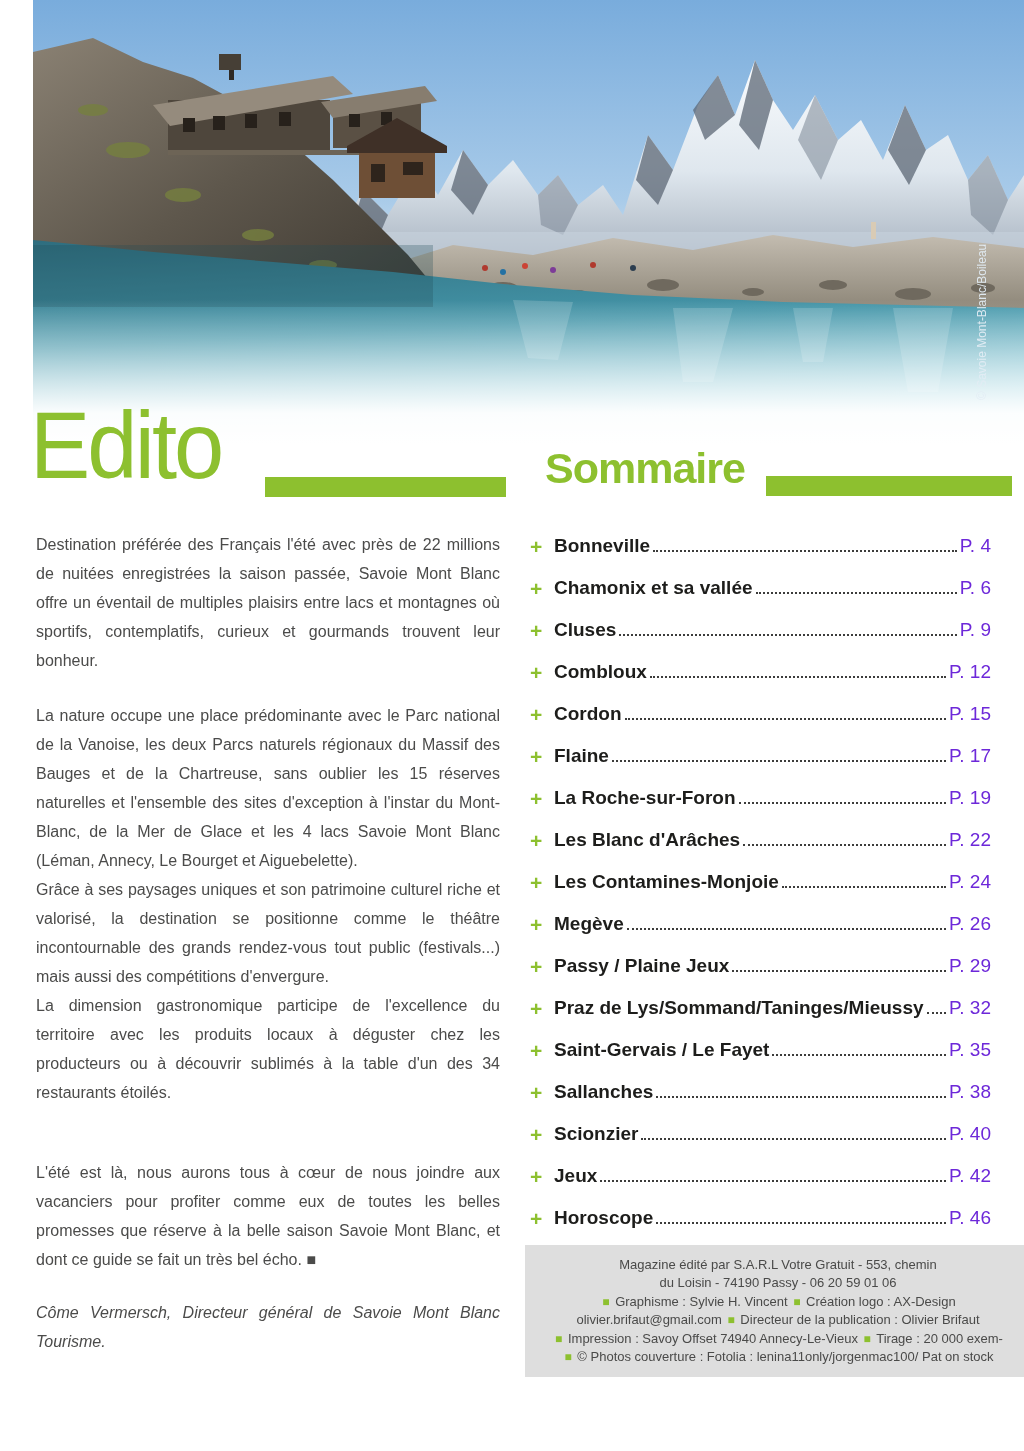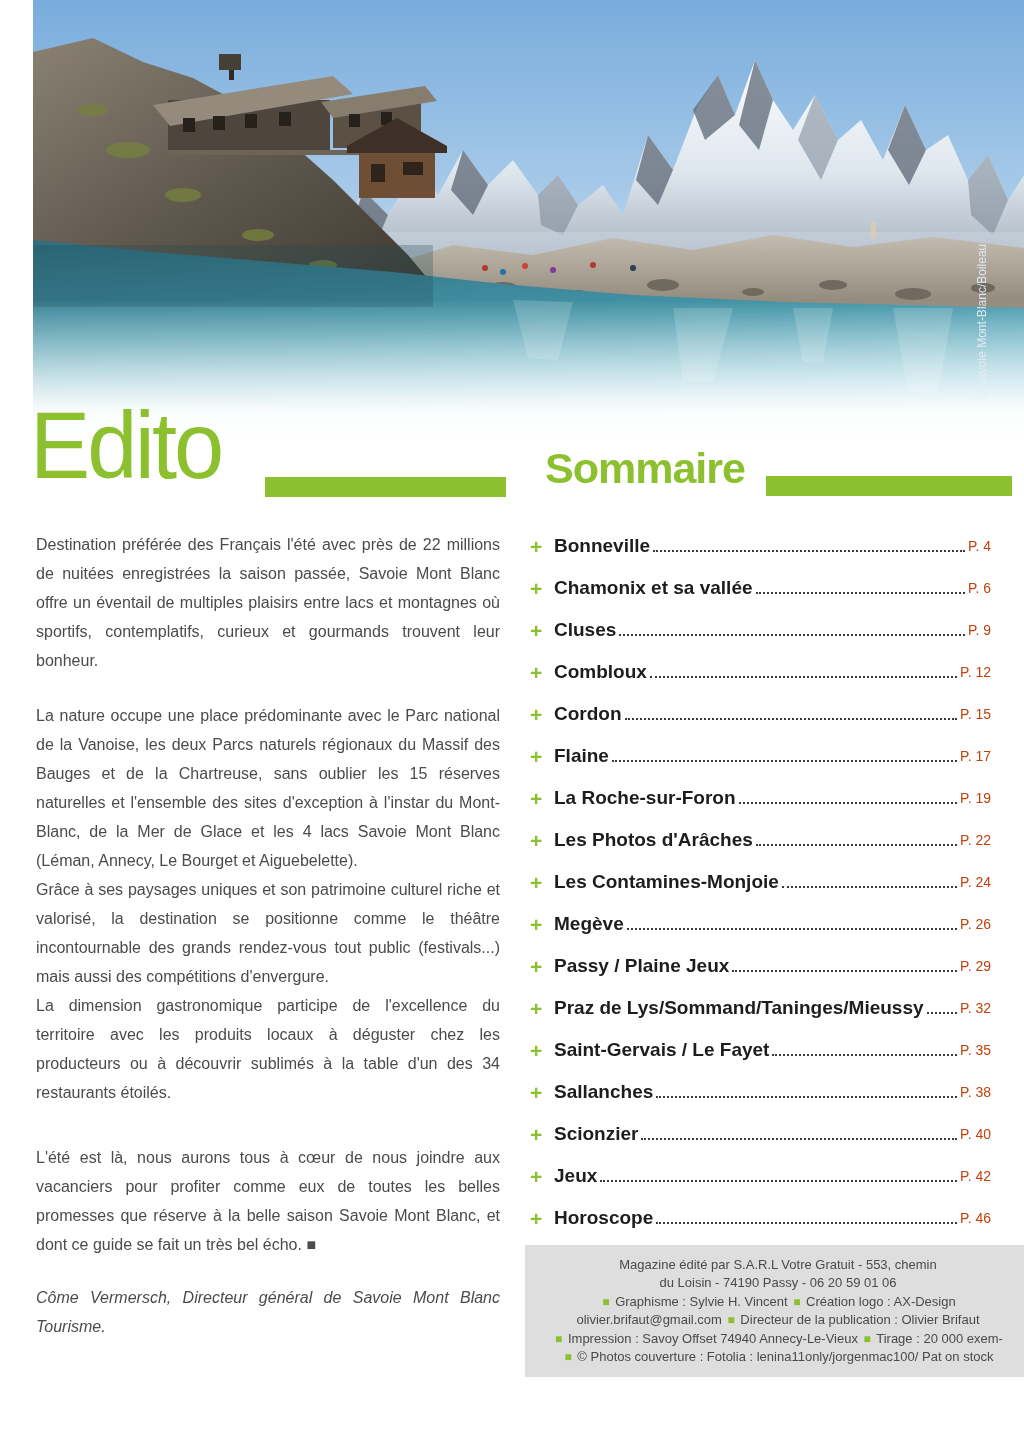--- a/index.html
+++ b/index.html
@@ -18,31 +18,31 @@
   .sommaire-title{position:absolute;left:545px;top:447px;font-size:43px;line-height:1;
                   font-weight:700;letter-spacing:-1px;color:var(--green);}
   .sommaire-rule{position:absolute;left:766px;top:476px;width:246px;height:20px;background:var(--green);}
 
   
   .edito-col{position:absolute;left:36px;top:530px;width:464px;font-size:16px;
              line-height:29px;color:#4b4b4a;text-align:justify;}
   .edito-col p{margin:0;}
   .edito-col p.gap-sm{margin-top:26px;}
   .edito-col p.gap-md{margin-top:24px;}
-  .edito-col p.gap-lg{margin-top:36px;}
+  .edito-col p.gap-lg{margin-top:51px;}
   .edito-col p.italic{font-style:italic;}
 
   
   .toc{position:absolute;left:530px;top:532px;width:461px;}
   .toc-row{display:flex;align-items:flex-end;height:26px;margin-bottom:16px;}
   .toc-plus{color:var(--green);font-weight:700;font-size:21px;width:24px;flex:0 0 24px;
             line-height:22px;}
   .toc-label{font-weight:700;font-size:19px;color:#1d1d1b;white-space:nowrap;line-height:24px;}
   .toc-dots{flex:1 1 auto;min-width:4px;border-bottom:2px dotted #3c3c3b;margin:0 3px 6px 3px;}
-  .toc-page{font-size:14px;color:#c2410c;white-space:nowrap;line-height:24px;text-align:right;}
+  .toc-page{font-size:19px;color:#6d28d9;white-space:nowrap;line-height:24px;text-align:right;}
 
   
   .infobox{position:absolute;left:525px;top:1245px;width:506px;min-height:129px;
            background:#dedede;color:#4a4a49;font-size:13px;line-height:18.4px;
            text-align:center;padding:11px 4px;box-sizing:border-box;}
   .info-line{white-space:nowrap;overflow:hidden;}
   .gsq{color:var(--green);font-size:12px;padding:0 2px;}
 </style>
 </head>
 <body>
@@ -223,21 +223,21 @@
         <span class="toc-page">P. 17</span>
       </div>
       <div class="toc-row">
         <span class="toc-plus">+</span>
         <span class="toc-label">La Roche-sur-Foron</span>
         <span class="toc-dots"></span>
         <span class="toc-page">P. 19</span>
       </div>
       <div class="toc-row">
         <span class="toc-plus">+</span>
-        <span class="toc-label">Les Photos d'Arâches</span>
+        <span class="toc-label">Les Blanc d'Arâches</span>
         <span class="toc-dots"></span>
         <span class="toc-page">P. 22</span>
       </div>
       <div class="toc-row">
         <span class="toc-plus">+</span>
         <span class="toc-label">Les Contamines-Monjoie</span>
         <span class="toc-dots"></span>
         <span class="toc-page">P. 24</span>
       </div>
       <div class="toc-row">

